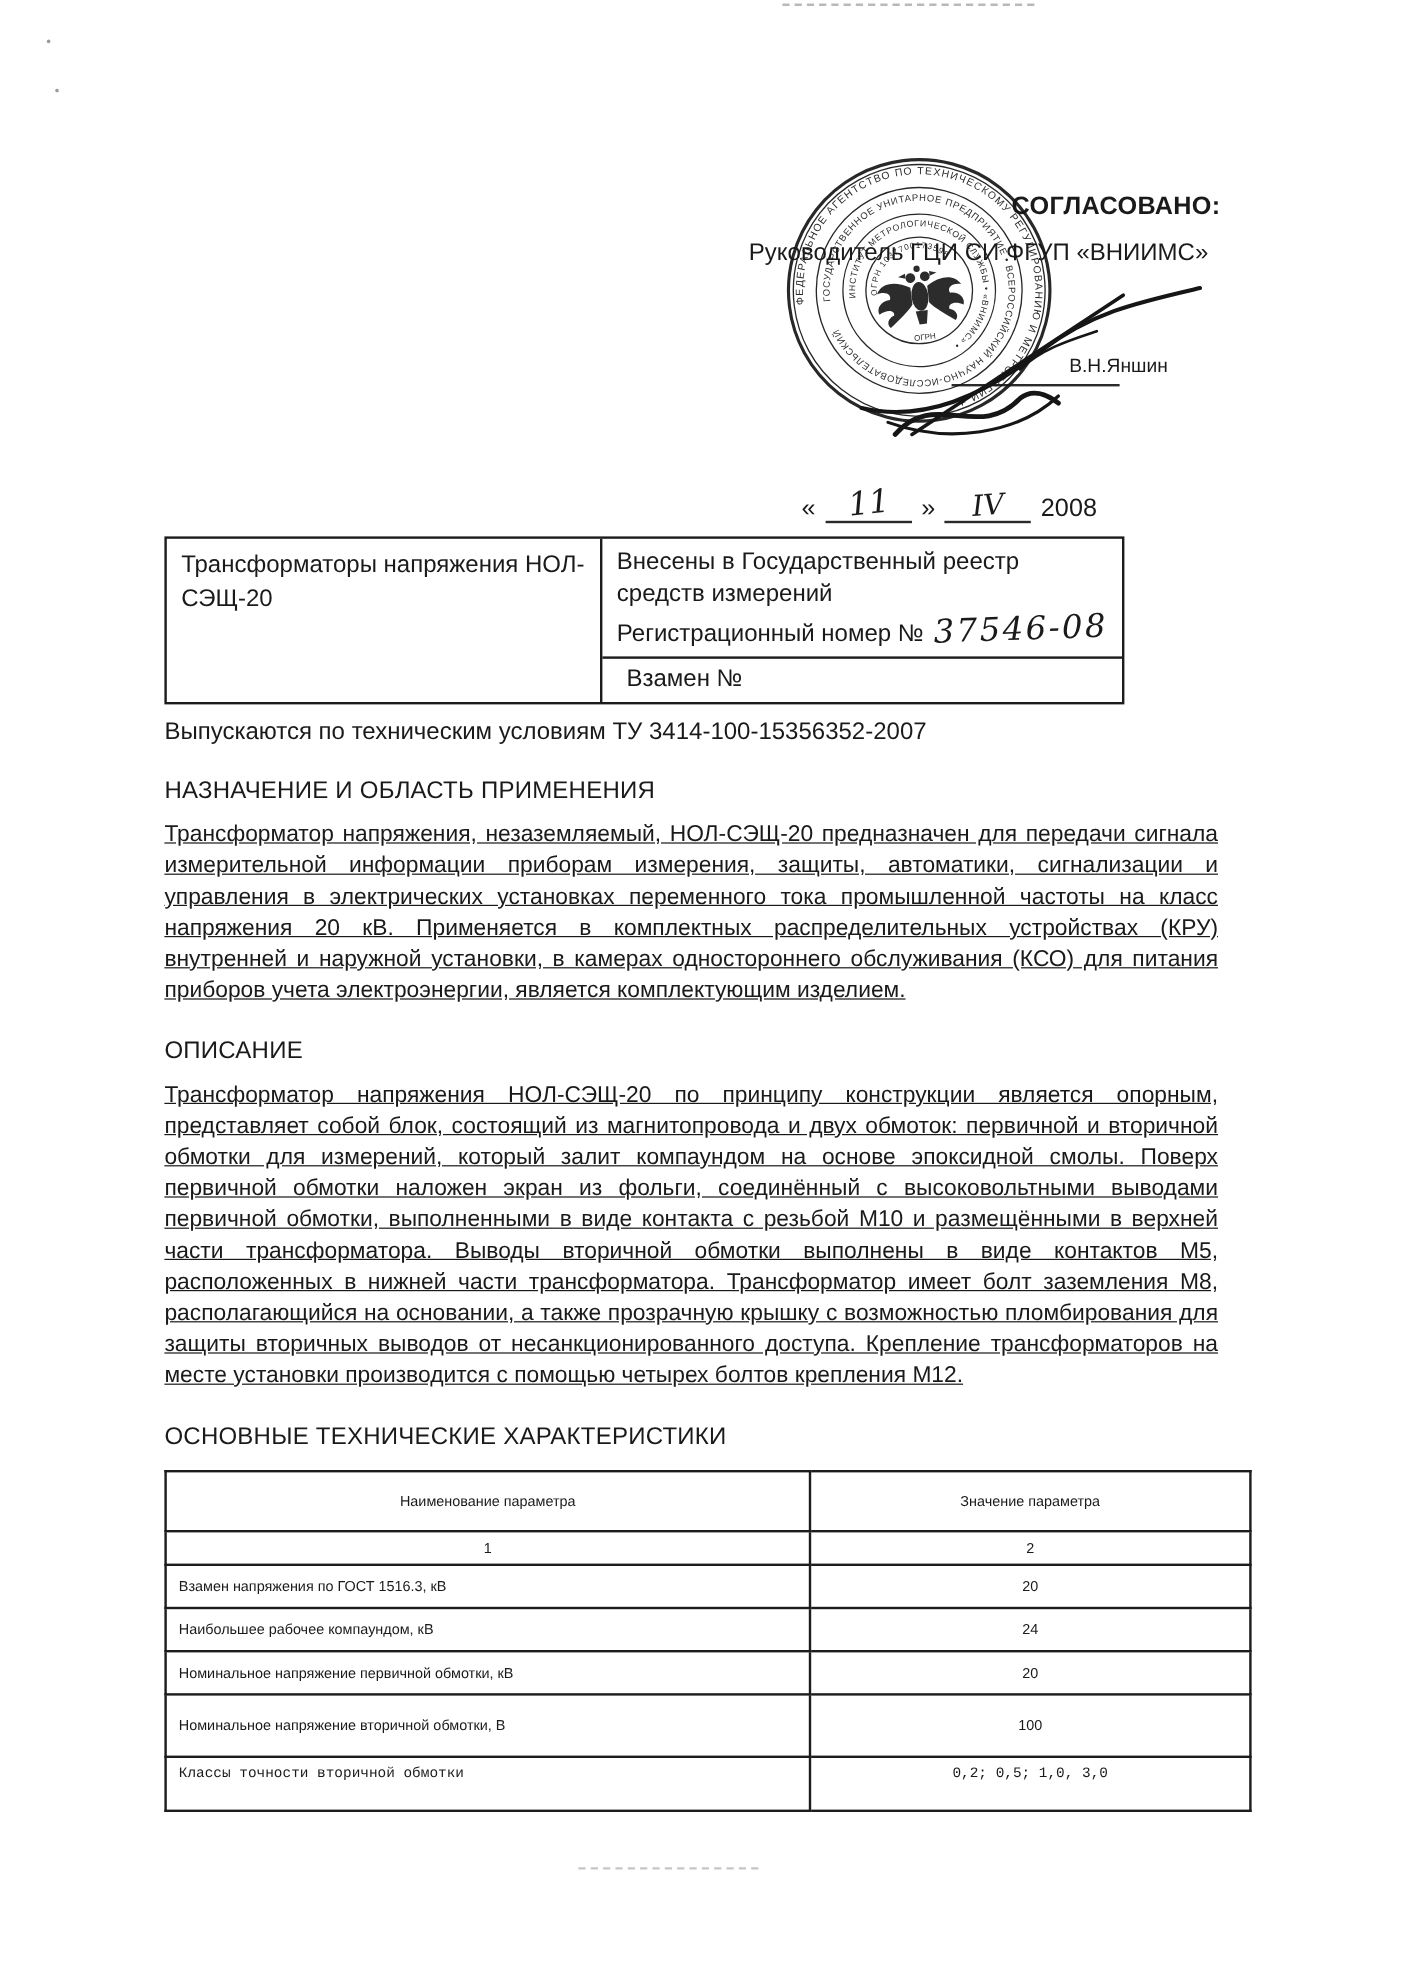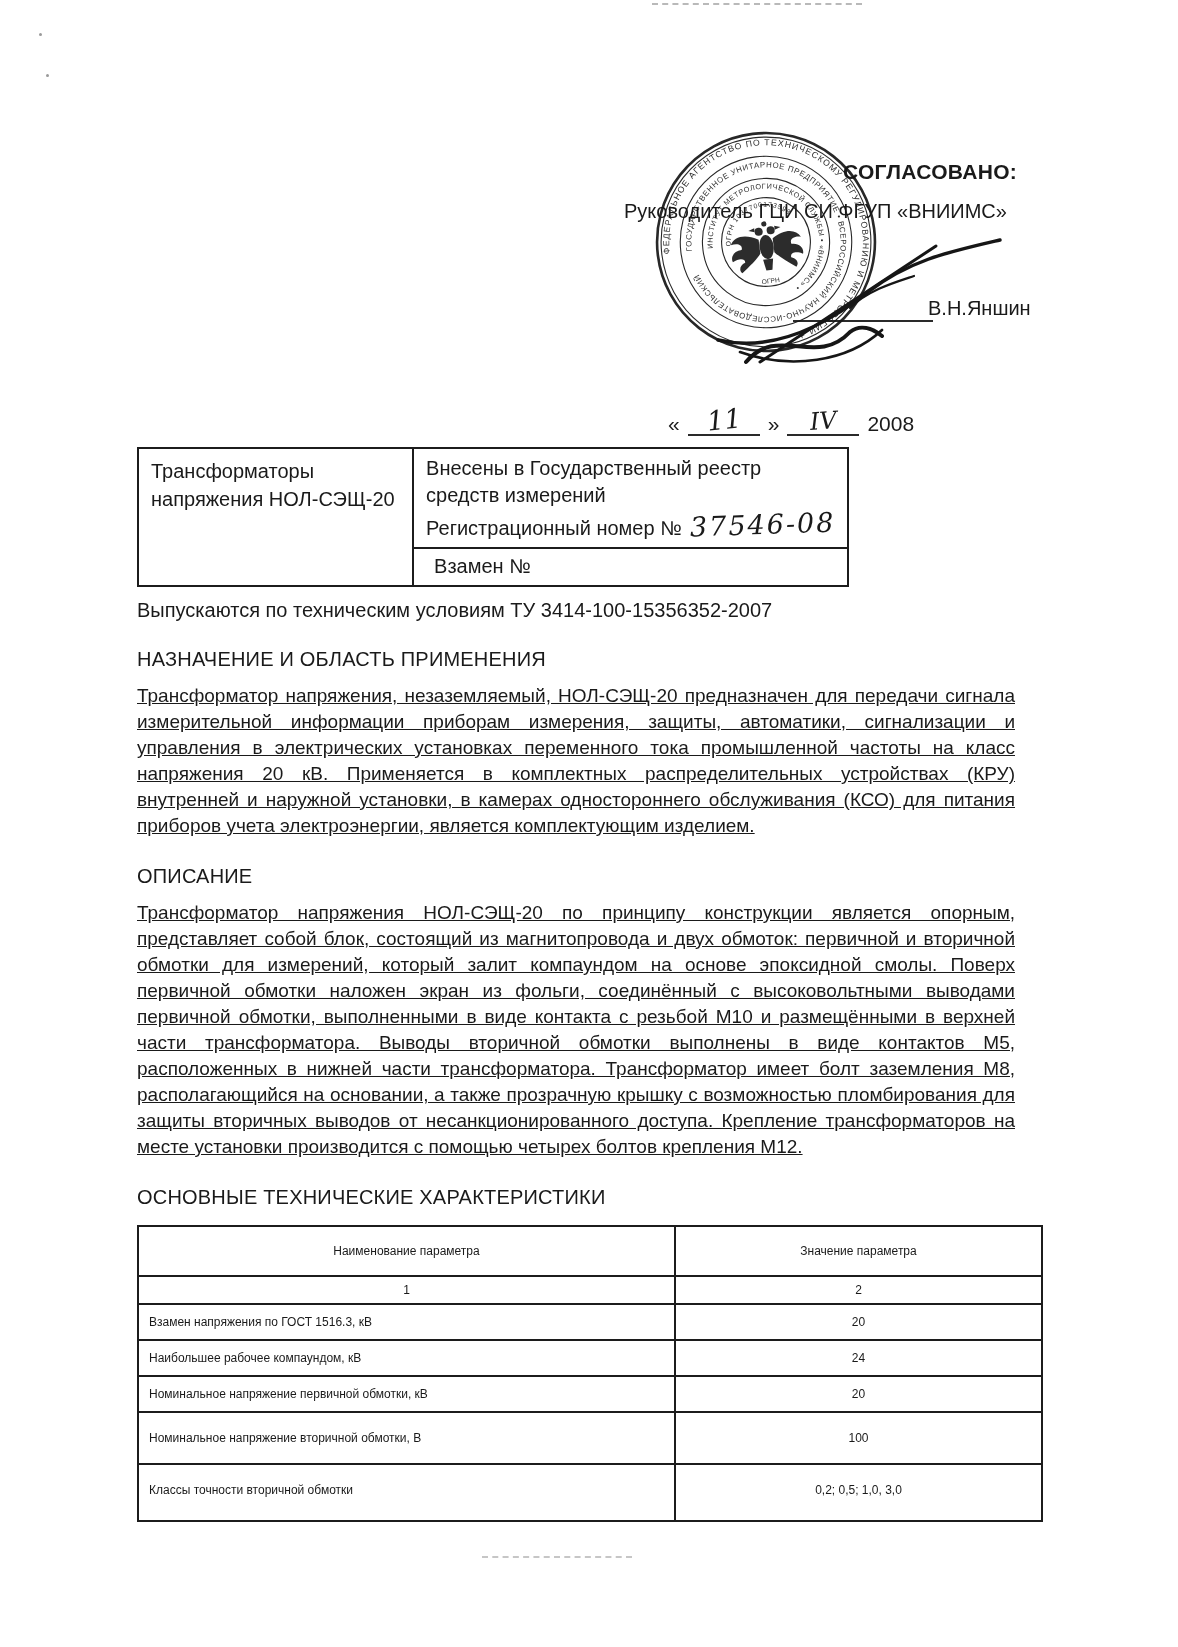--- a/index.html
+++ b/index.html
@@ -30,40 +30,40 @@
     position:absolute;left:650px;top:126px;width:232px;height:232px;
     z-index:2;opacity:.92;transform:rotate(-7deg);
   }
   .signature-svg{position:absolute;left:700px;top:212px;width:330px;height:170px;z-index:3;}
   .flourish-svg{position:absolute;left:738px;top:322px;width:150px;height:52px;z-index:3;}
   .sign-underline{
     position:absolute;left:793px;top:296px;width:140px;height:24px;
     border-bottom:2px solid #2a2a2a;z-index:1;
   }
   .signer{
-    position:absolute;left:928px;top:297px;font-size:20px;z-index:1;
+    position:absolute;left:891px;top:297px;font-size:16px;z-index:1;
   }
   
   .date-line{
     position:absolute;left:668px;top:406px;
     font-size:21px;display:flex;align-items:flex-end;gap:8px;z-index:1;
   }
   .date-line .blank{
     display:inline-block;min-width:72px;text-align:center;
     border-bottom:2px solid #2a2a2a;line-height:1;padding-bottom:1px;
   }
   .hand{
     font-family:"DejaVu Serif",serif;font-style:italic;
     display:inline-block;
   }
   .hand.day{font-size:27px;transform:rotate(-6deg);}
   .hand.month{font-size:24px;transform:rotate(-4deg);}
   
   .registry{
-    margin-left:137px;width:712px;
+    margin-left:137px;width:800px;
     border:2.5px solid #1c1c1c;
     display:flex;box-sizing:border-box;
     font-size:20px;
   }
   .registry .cell-left{
     width:390px;box-sizing:border-box;
     border-right:2.5px solid #1c1c1c;
     padding:8px 12px;line-height:28px;
   }
   .registry .cell-right{flex:1;display:flex;flex-direction:column;}
@@ -97,21 +97,21 @@
   table.spec-table td{
     border:2.5px solid #1c1c1c;
     padding:3px 10px;vertical-align:middle;
   }
   table.spec-table td:first-child{width:515px;}
   table.spec-table tr.head td{text-align:center;height:42px;}
   table.spec-table tr.nums td{text-align:center;height:24px;padding:1px 10px;}
   table.spec-table td.pname{text-align:left;height:28px;}
   table.spec-table td.pval{text-align:center;}
   table.spec-table tr.tall td{height:44px;}
-  table.spec-table tr.last td{height:34px;vertical-align:top;padding-top:18px;}
+  table.spec-table tr.last td{height:34px;vertical-align:top;padding-top:6px;font-family:Liberation Mono, monospace;}
   
   .stamp text{fill:#161616;font-family:"Liberation Sans",sans-serif;}
 </style>
 </head>
 <body>
 
 <div class="page">
 
   <div class="artifact top"></div>
   <div class="speck" style="left:39px;top:33px;"></div>

